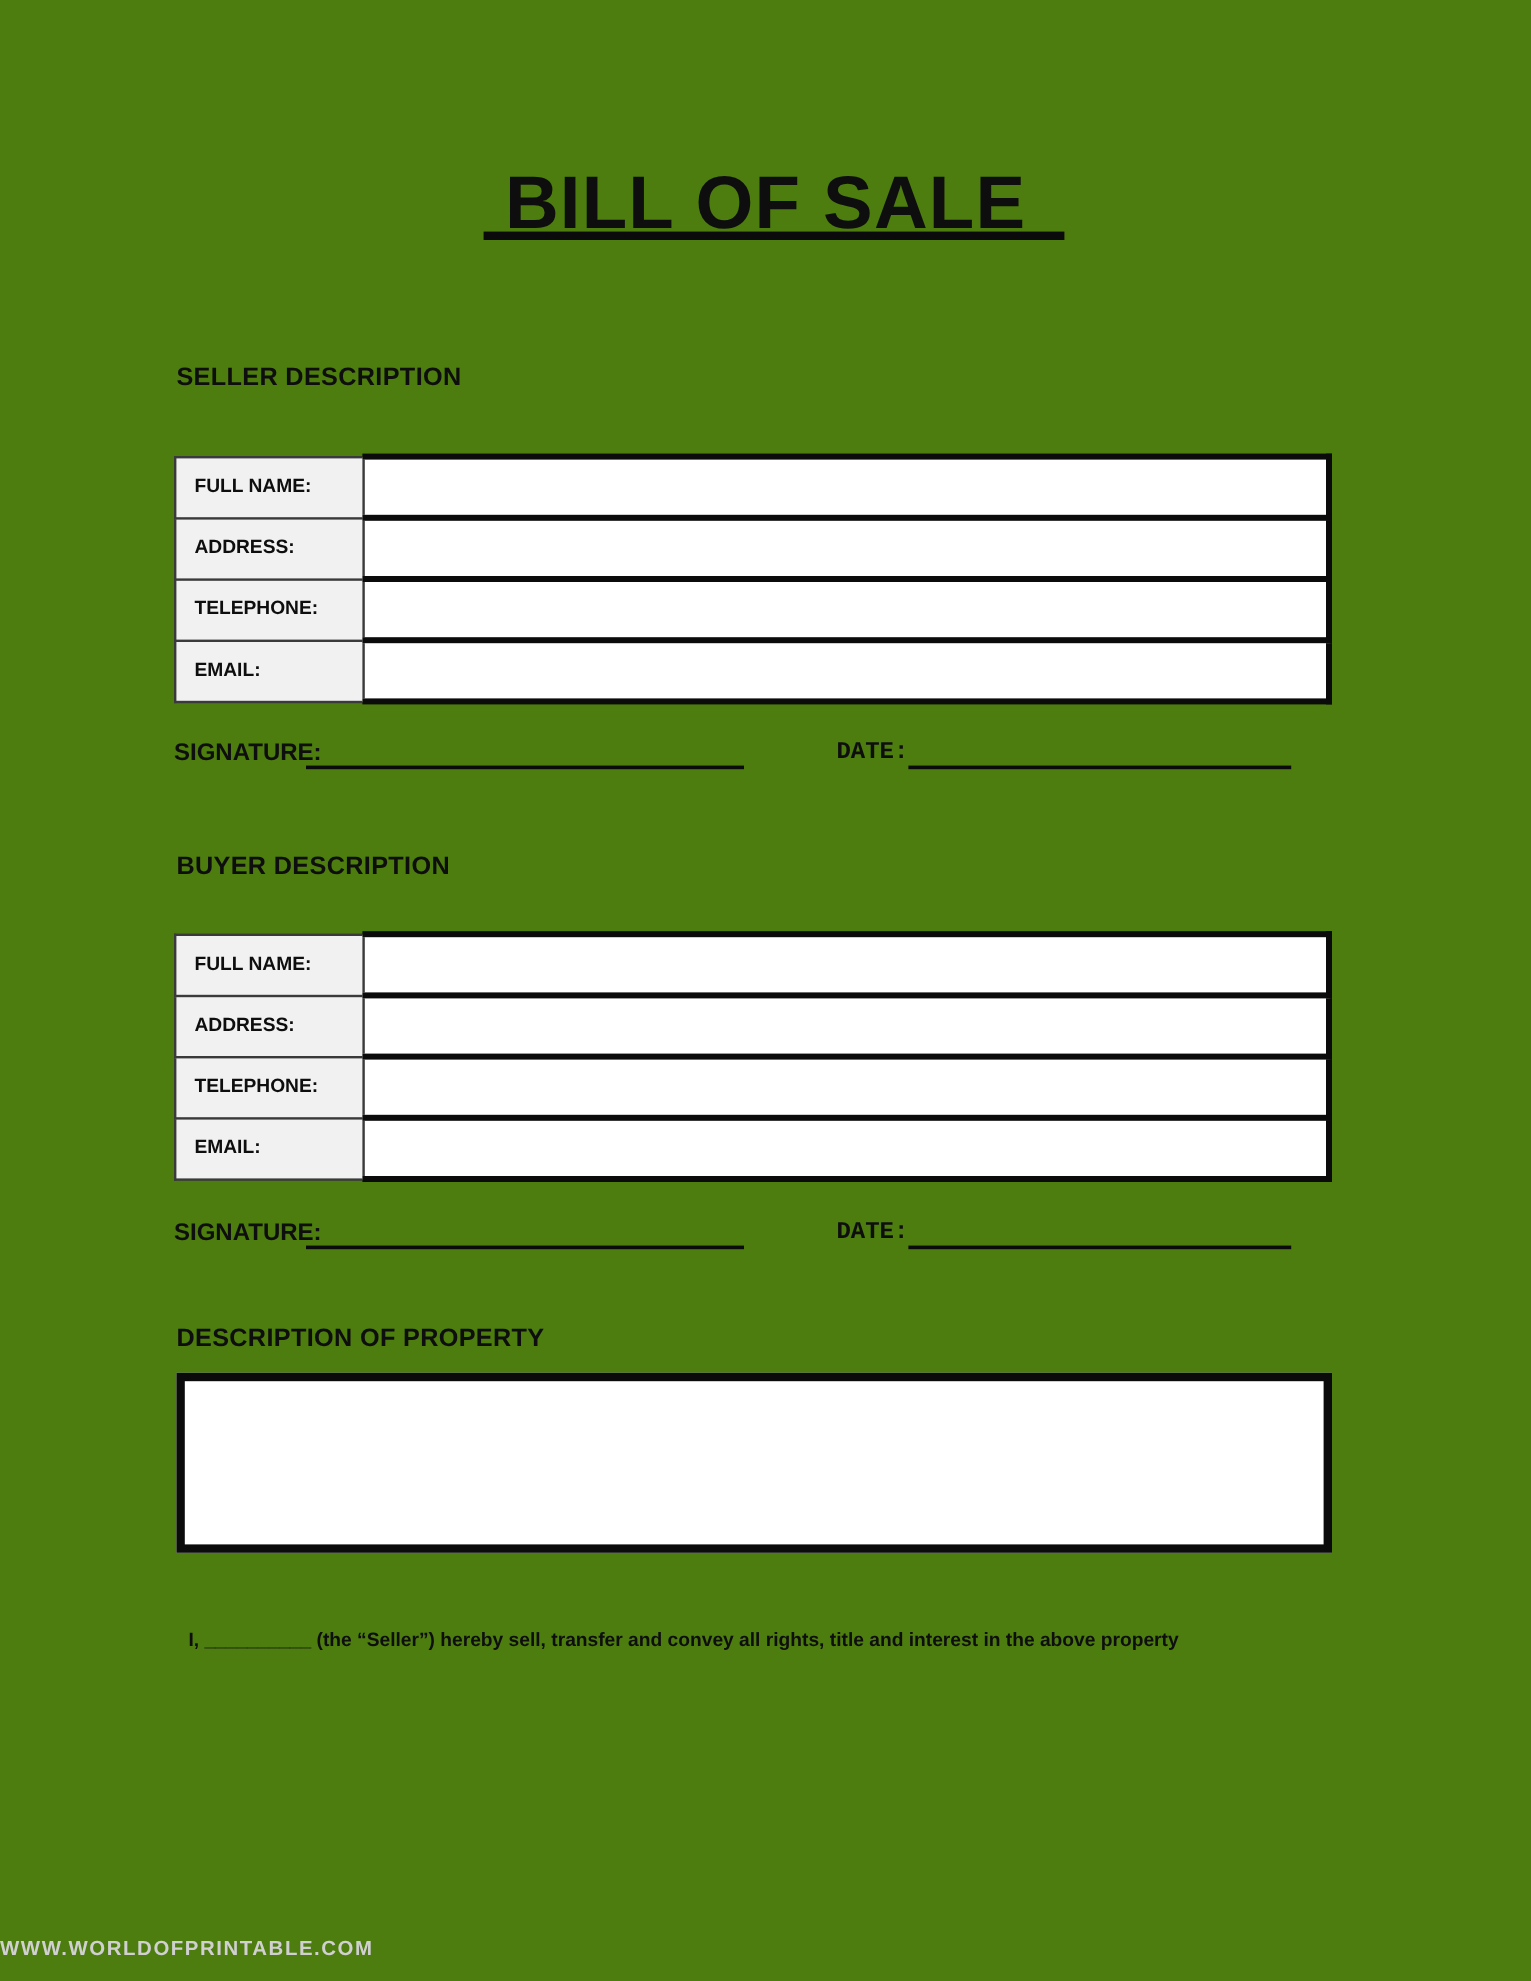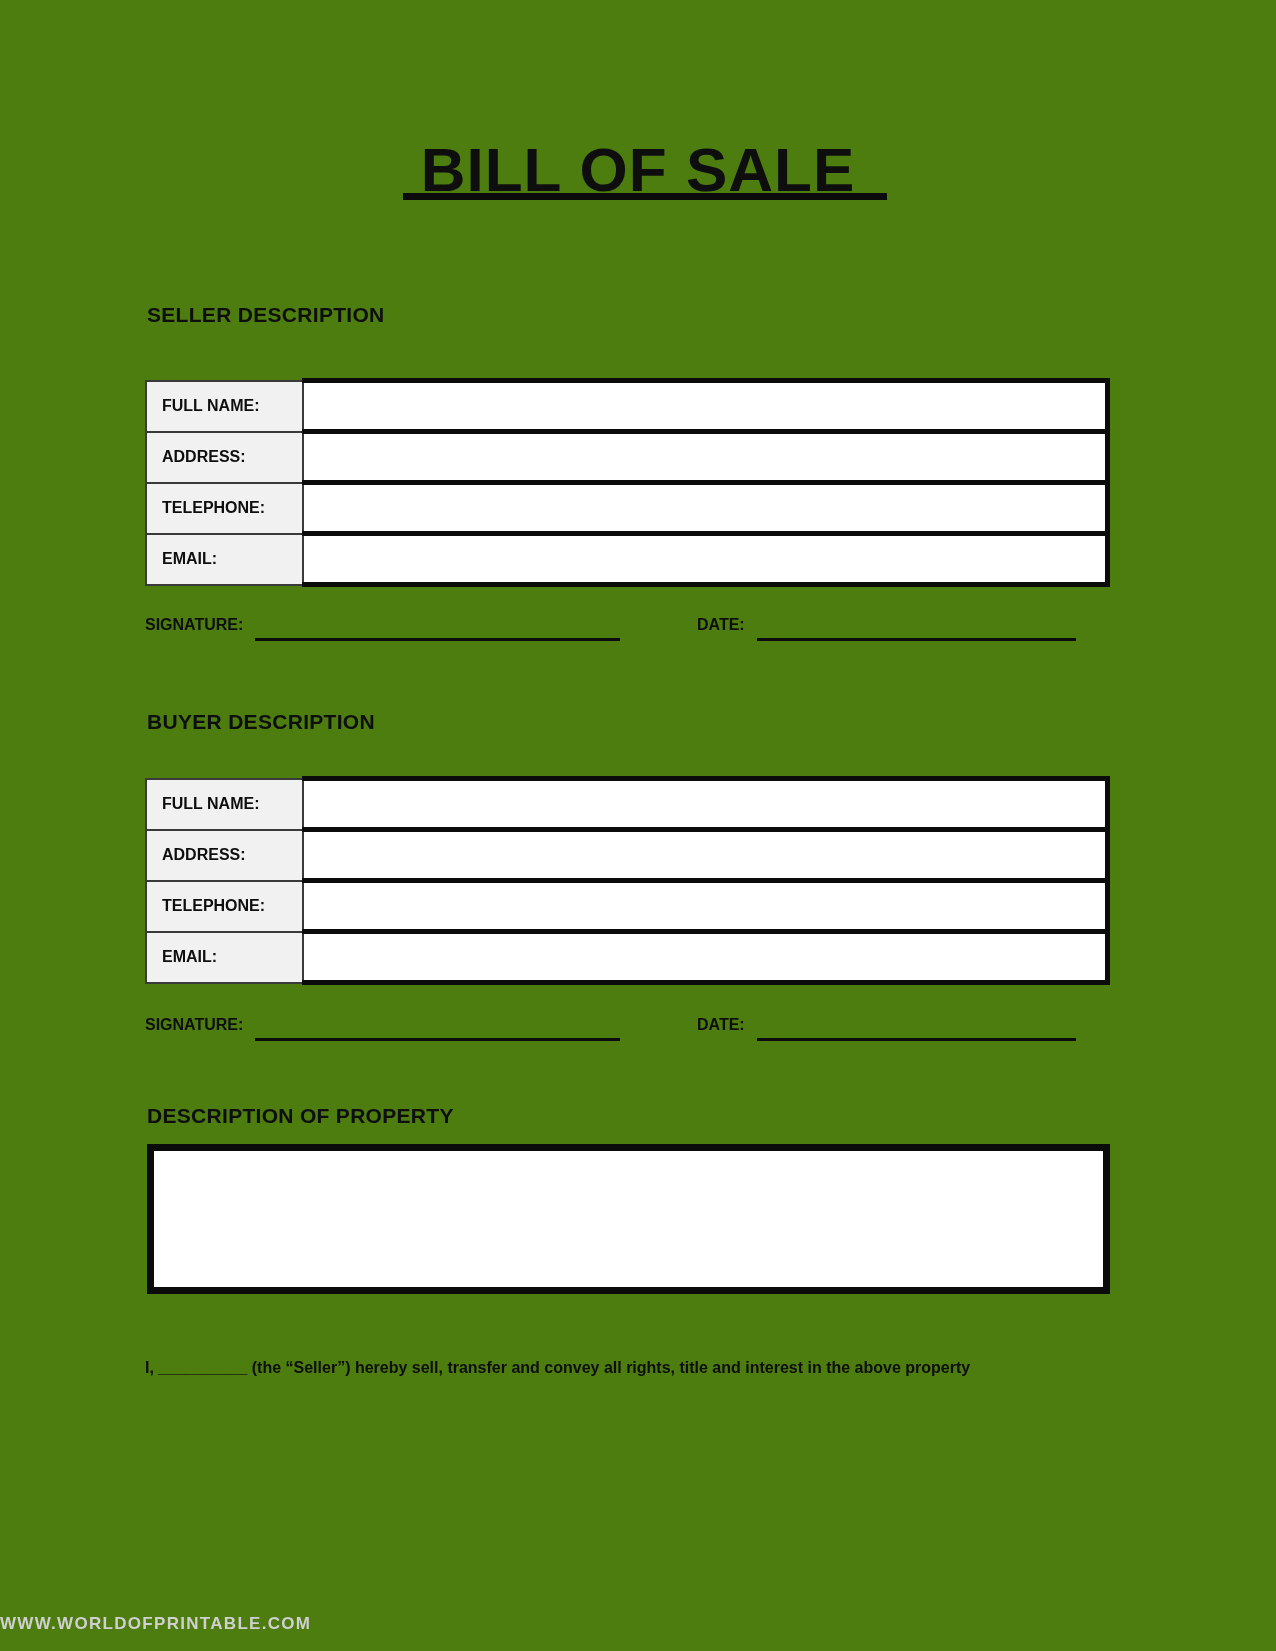--- a/index.html
+++ b/index.html
@@ -81,25 +81,25 @@
     left: 145px;
     width: 965px;
     height: 32px;
   }
   #seller-sig { top: 616px; }
   #buyer-sig  { top: 1016px; }
   .sig-row .lbl {
     position: absolute;
     top: 0;
     left: 0;
-    font-size: 16px;
-    font-weight: bold;
-    white-space: nowrap;
-  }
-  .sig-row .lbl.date { left: 552px; }
+    font-size: 20px;
+    font-weight: bold;
+    white-space: nowrap;
+  }
+  .sig-row .lbl.date { left: 552px; font-family: Liberation Mono, monospace; }
   .sig-row .blank {
     position: absolute;
     top: -2px;
     height: 24px;
     border-bottom: 3px solid #0b0b0b;
   }
   .sig-row .blank.sig  { left: 110px; width: 365px; }
   .sig-row .blank.date { left: 612px; width: 319px; }
 
   
@@ -117,21 +117,21 @@
   
   .statement {
     position: absolute;
     left: 145px;
     top: 1356px;
     width: 980px;
     font-size: 16px;
     font-weight: bold;
     line-height: 24px;
   }
-  .statement .line { white-space: nowrap; }
+  .statement .line { white-space: nowrap; margin-left: 12px; }
 
   
   .footer {
     position: absolute;
     left: 0;
     top: 1614px;
     width: 100%;
     font-size: 17px;
     font-weight: bold;
     letter-spacing: 1.3px;

